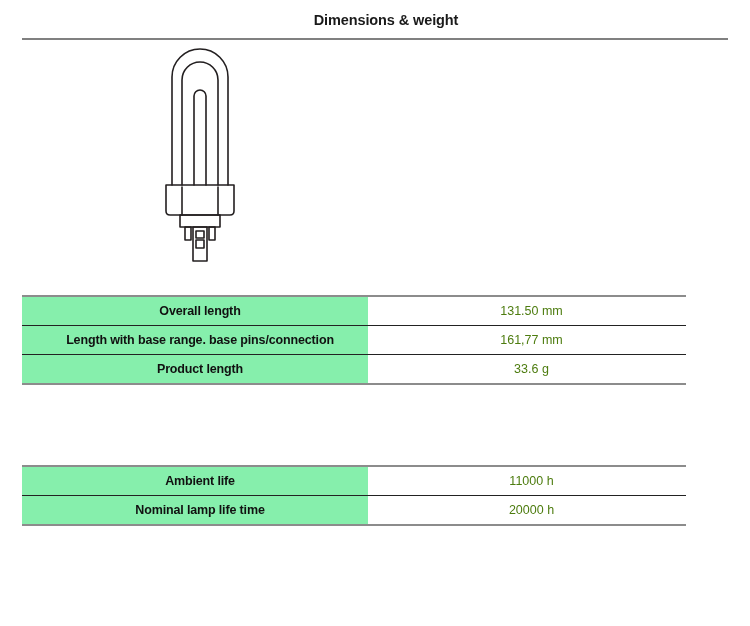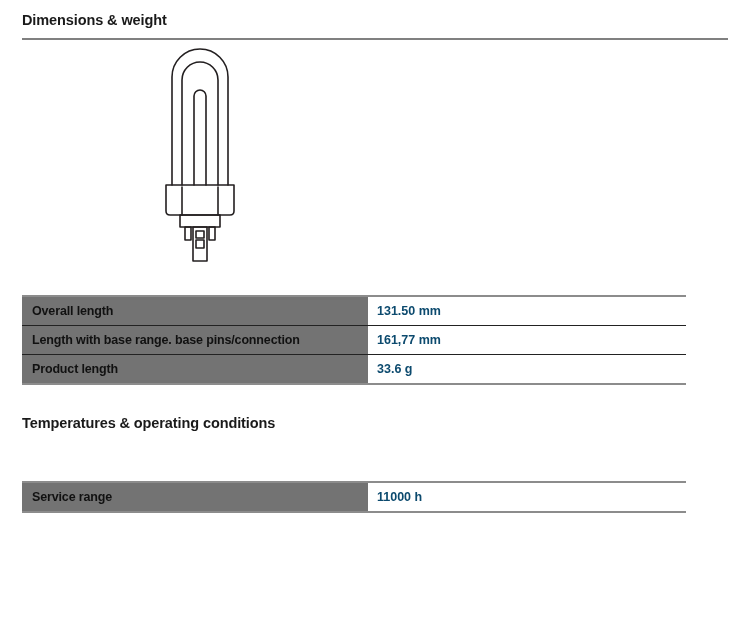--- a/index.html
+++ b/index.html
@@ -12,20 +12,21 @@
     height: 626px;
     font-family: "Liberation Sans", sans-serif;
     color: #1a1a1a;
     overflow: hidden;
   }
   .page {
     position: relative;
     width: 750px;
     height: 626px;
     box-sizing: border-box;
+    text-align: center;
   }
 
   
   .section-heading {
     font-size: 14.5px;
     font-weight: bold;
     color: #1a1a1a;
     letter-spacing: -0.1px;
     padding: 0 0 0 22px;
   }
@@ -59,30 +60,30 @@
     border-top: 1.5px solid #222222;
   }
   .spec-table td {
     font-size: 12.5px;
     height: 28px;
     padding: 0;
     vertical-align: middle;
   }
   .cell-label {
     width: 336px;
-    background: #737373;
+    background: #86efac;
     font-weight: bold;
     color: #111111;
     padding-left: 10px !important;
     letter-spacing: -0.15px;
   }
   .cell-value {
     background: #ffffff;
-    font-weight: bold;
-    color: #0c4a6e;
+    font-weight: normal;
+    color: #4d7c0f;
     padding-left: 9px !important;
   }
 
   .gap-after-table { height: 30px; }
   .gap-heading-to-table { height: 10px; }
   .gap-top { height: 12px; }
 </style>
 </head>
 <body>
 
@@ -136,33 +137,36 @@
           <td class="cell-label">Product length</td>
           <td class="cell-value">33.6 g</td>
         </tr>
       </tbody>
     </table>
   </div>
 
   <div class="gap-after-table"></div>
 
   <div>
-    <div class="section-heading">Temperatures &amp; operating conditions</div>
     <div class="gap-heading-to-table"></div>
 
   </div>
 
   <div class="gap-after-table"></div>
 
   <div>
     <div class="gap-heading-to-table"></div>
 
     <table class="spec-table">
       <tbody>
         <tr>
-          <td class="cell-label">Service range</td>
+          <td class="cell-label">Ambient life</td>
           <td class="cell-value">11000 h</td>
+        </tr>
+        <tr>
+          <td class="cell-label">Nominal lamp life time</td>
+          <td class="cell-value">20000 h</td>
         </tr>
       </tbody>
     </table>
   </div>
 
 </div>
 
 </body></html>

